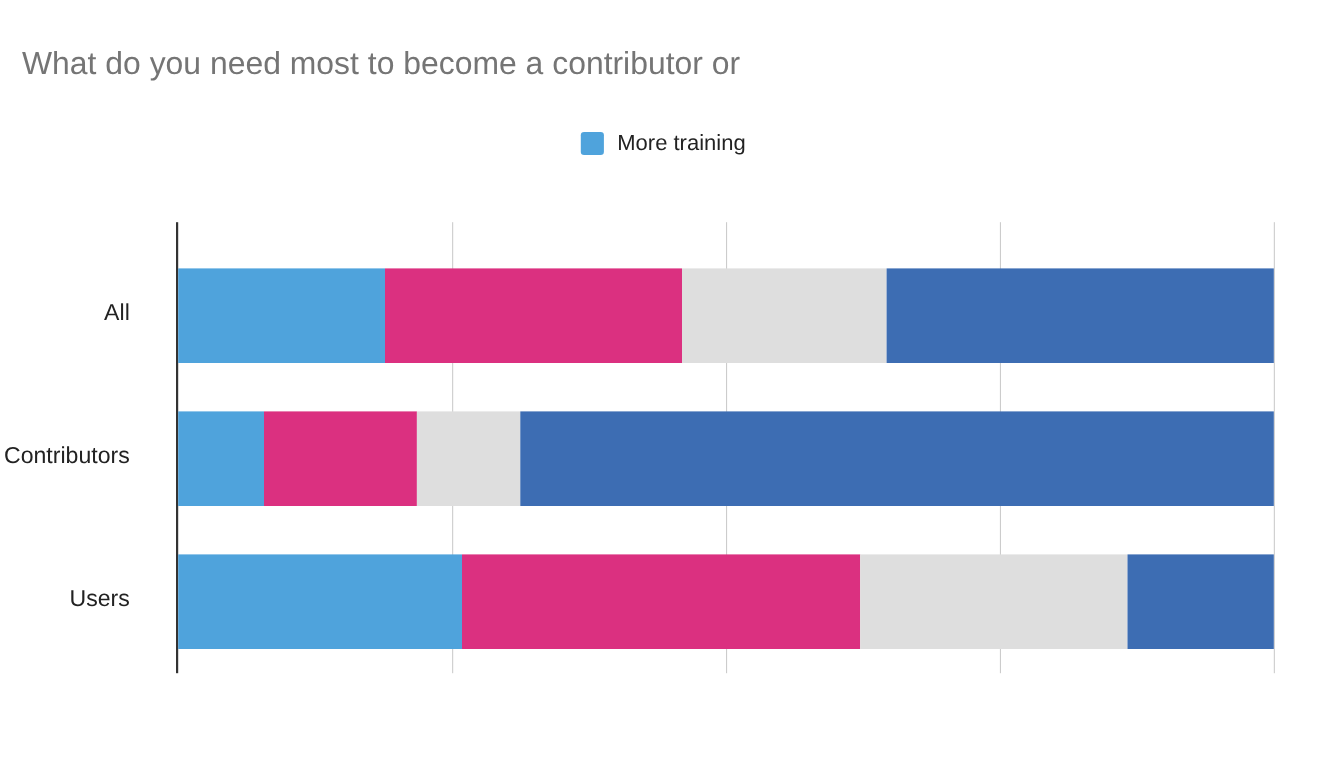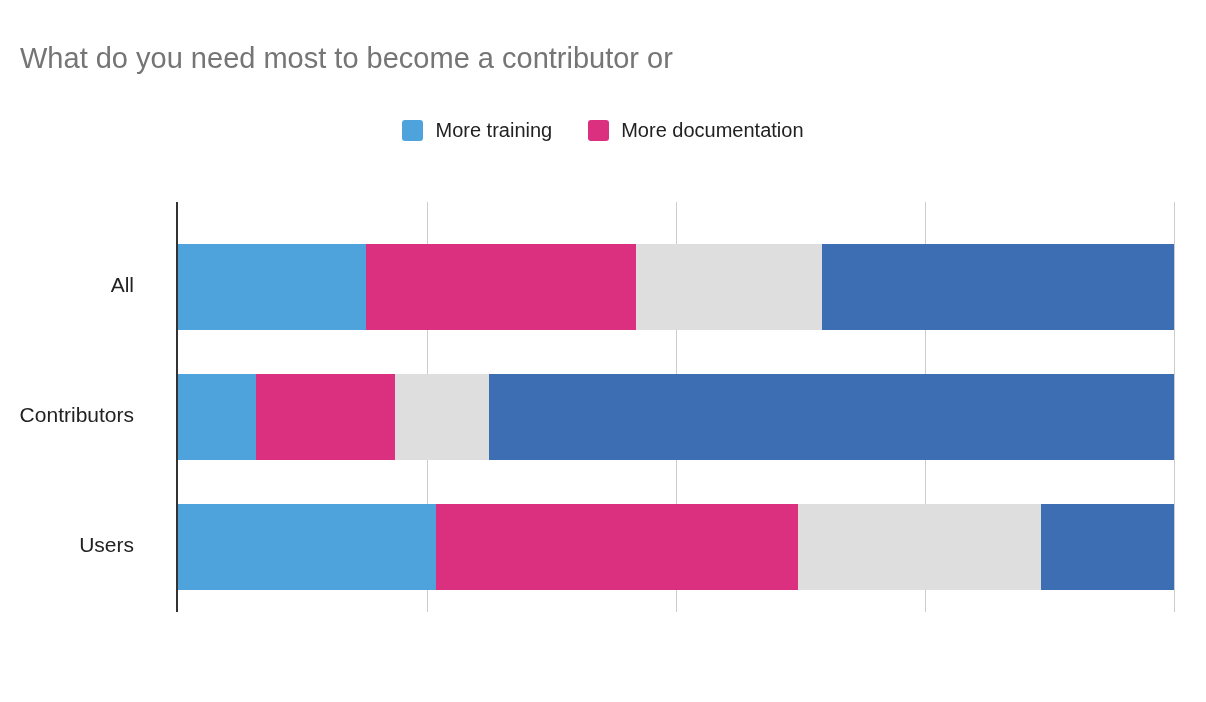--- a/index.html
+++ b/index.html
@@ -61,21 +61,21 @@
   }
   .legend-label {
     font-size: 20px;
     color: #222222;
     white-space: nowrap;
   }
 
   
   .plot {
     position: absolute;
-    left: 178px;
+    left: 162px;
     top: 202px;
     width: 996px;
     height: 410px;
   }
   .axis-y-line {
     position: absolute;
     left: -2px;
     top: 0;
     width: 2px;
     height: 410px;
@@ -116,24 +116,20 @@
 <div id="chart-root">
 
   <div class="chart-title">What do you need most to become a contributor or</div>
 
   <div class="legend">
     <div class="legend-row" id="legend-row-1">
         <div class="legend-item">
           <span class="legend-swatch" style="background: rgb(79, 163, 220);"></span>
           <span class="legend-label">More training</span>
         </div>
-        <div class="legend-item">
-          <span class="legend-swatch" style="background: rgb(219, 48, 128);"></span>
-          <span class="legend-label">More documentation</span>
-        </div>
       </div>
   </div>
 
   <div class="plot" id="plot-area">
     <div class="axis-y-line"></div>
   <div class="gridline" style="left: 249px;"></div>
       <div class="gridline" style="left: 498px;"></div>
       <div class="gridline" style="left: 747px;"></div>
       <div class="gridline" style="left: 996px;"></div>
       <div class="bar-group" style="top: 42px;">

